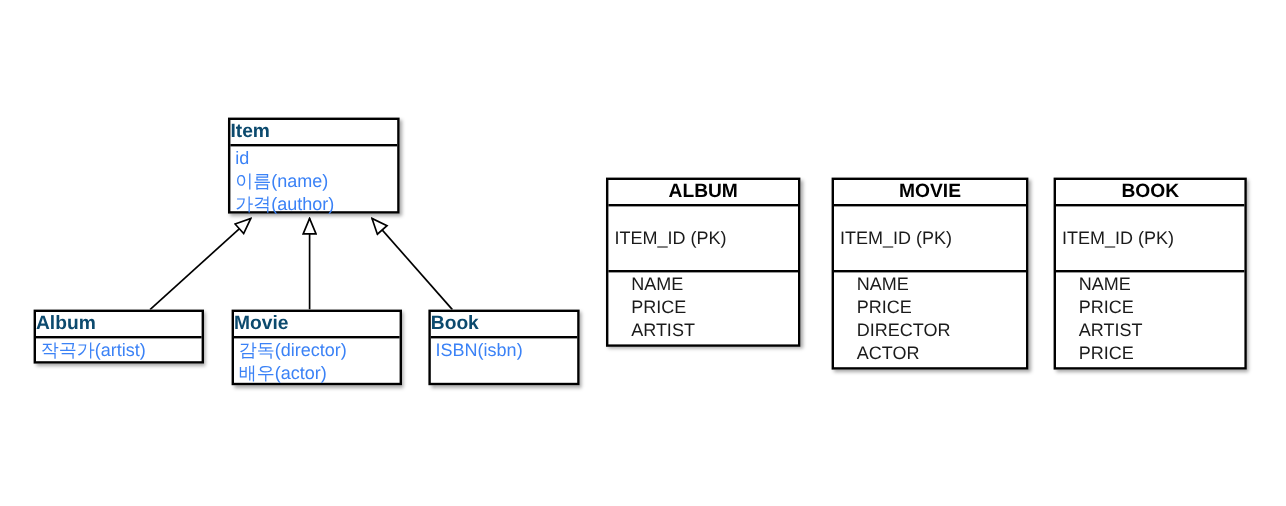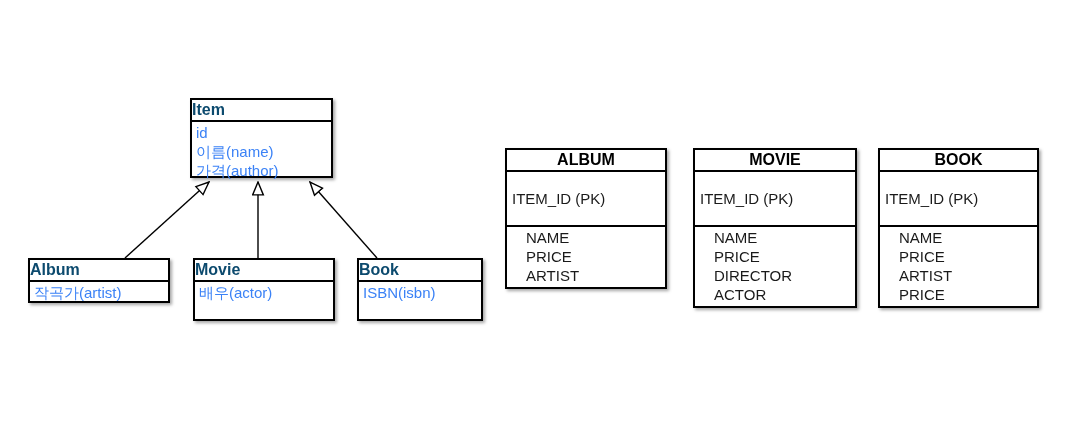--- a/index.html
+++ b/index.html
@@ -109,20 +109,21 @@
   <div class="uml-box" style="left:28px; top:258px; width:142px; height:45px;">
     <div class="uml-title">Album</div>
     <div class="uml-fields">
       <div class="uml-field">작곡가(artist)</div>
     </div>
   </div>
 
   <div class="uml-box" style="left:193px; top:258px; width:142px; height:63px;">
     <div class="uml-title">Movie</div>
     <div class="uml-fields">
+      <div class="uml-field">감독(director)</div>
       <div class="uml-field">배우(actor)</div>
     </div>
   </div>
 
   <div class="uml-box" style="left:357px; top:258px; width:126px; height:63px;">
     <div class="uml-title">Book</div>
     <div class="uml-fields">
       <div class="uml-field">ISBN(isbn)</div>
     </div>
   </div>

